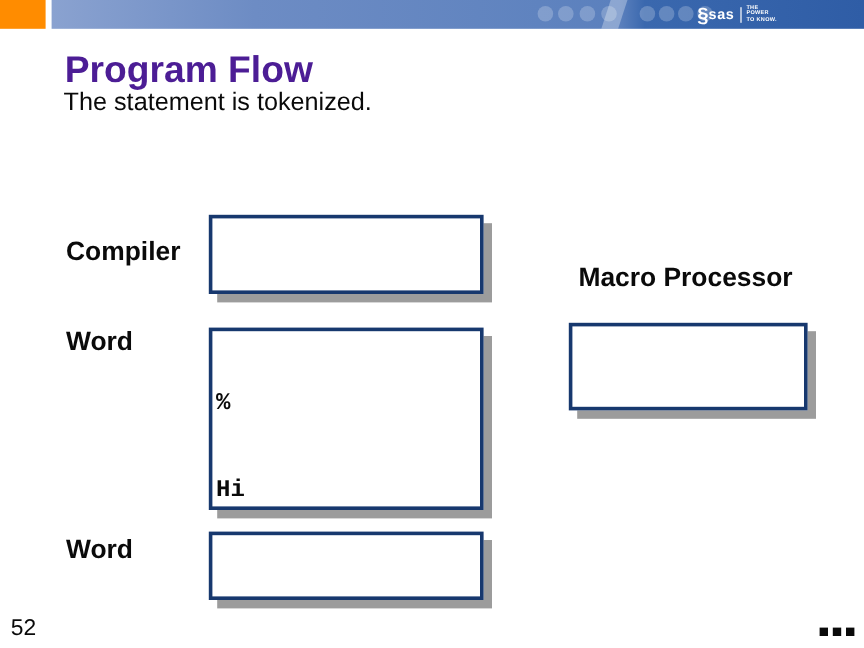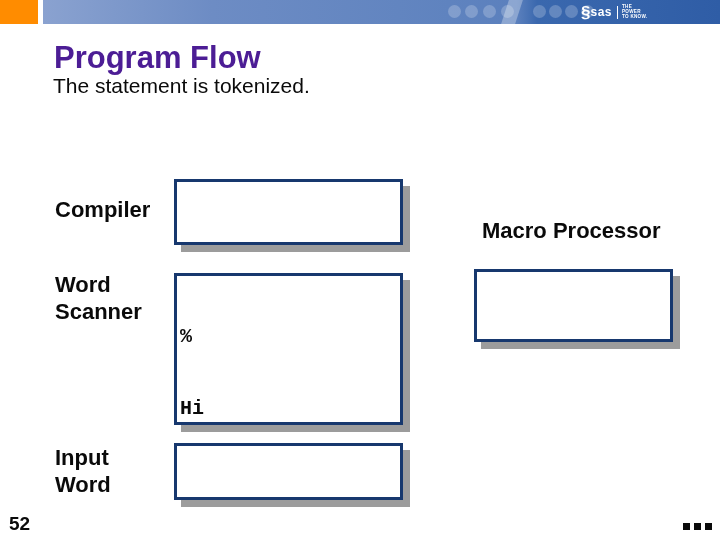--- a/index.html
+++ b/index.html
@@ -44,21 +44,21 @@
   .box-compiler{left:174px;top:179px;width:229px;height:66px;}
   .box-wordscanner{left:174px;top:273px;width:229px;height:152px;}
   .box-inputstack{left:174px;top:443px;width:229px;height:57px;}
   .box-macro{left:474px;top:269px;width:199px;height:73px;}
   .tokens{
     padding:1px 0 0 3px;
     font-family:"Liberation Mono","DejaVu Sans Mono",monospace;
     font-weight:bold;font-size:20px;line-height:24px;white-space:pre;
   }
   
-  .pagenum{position:absolute;left:9px;top:513px;font-size:19px;font-weight:bold;}
+  .pagenum{position:absolute;left:9px;top:513px;font-size:19px;font-weight:normal;}
   .ellipsis{position:absolute;left:683px;top:523px;display:flex;gap:4px;}
   .ellipsis span{width:7px;height:7px;background:#0a0a0a;display:inline-block;}
 </style>
 </head>
 <body>
 
 <div class="slide">
 
   <div class="orange-block"></div>
   <div class="topbar">
@@ -82,24 +82,22 @@
       </span>
     </div>
   </div>
 
   <h1 class="title">Program Flow</h1>
   <p class="subtitle">The statement is tokenized.</p>
 
   <p class="lbl lbl-compiler">Compiler</p>
   <p class="lbl lbl-word">
     <span style="display:block">Word</span>
-    <span style="display:block">Scanner</span>
   </p>
   <p class="lbl lbl-input">
-    <span style="display:block">Input</span>
     <span style="display:block">Word</span>
   </p>
   <p class="lbl lbl-macro">Macro Processor</p>
 
   <div class="dbox box-compiler"></div>
 
   <div class="dbox box-wordscanner">
     <div class="tokens">
       <div>%</div>
       <div>Hi</div>

